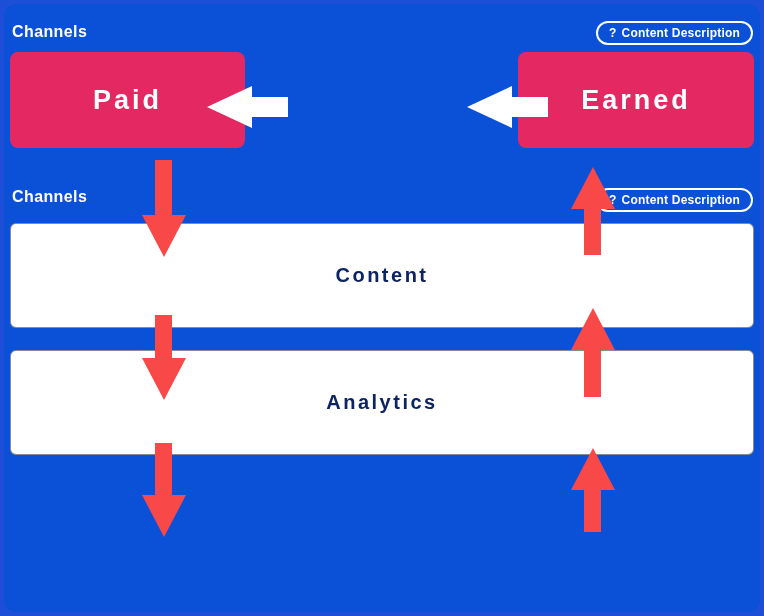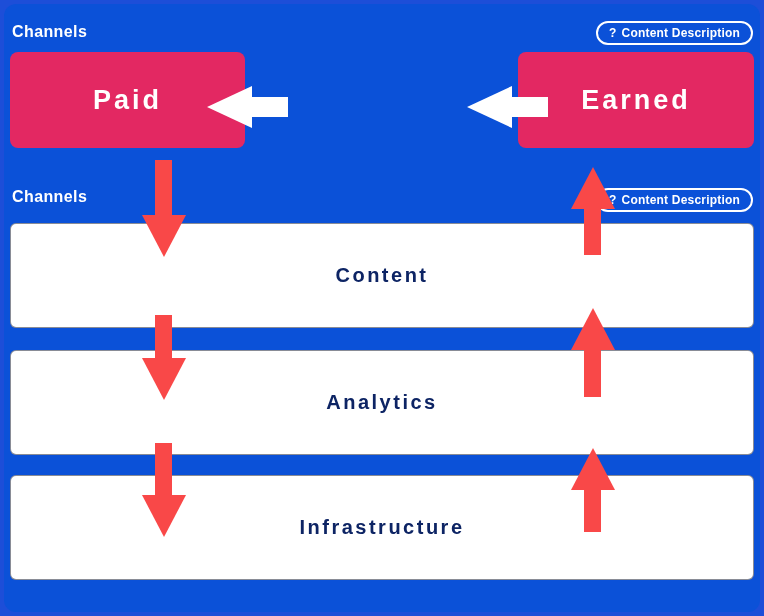--- a/index.html
+++ b/index.html
@@ -149,21 +149,20 @@
   <button class="pill-button elements">
     <span>?</span>
     <span>Content Description</span>
   </button>
 
   <div class="channel-box paid">Paid</div>
   <div class="channel-box owned">Earned</div>
 
   <div class="element-box content">Content</div>
   <div class="element-box analytics">Analytics</div>
-  <div class="element-box infrastructure">Infrastructure</div>
 
   <div class="arrow-left a1">
     <div class="head"></div>
     <div class="shaft"></div>
   </div>
   <div class="arrow-left a2">
     <div class="head"></div>
     <div class="shaft"></div>
   </div>
 

